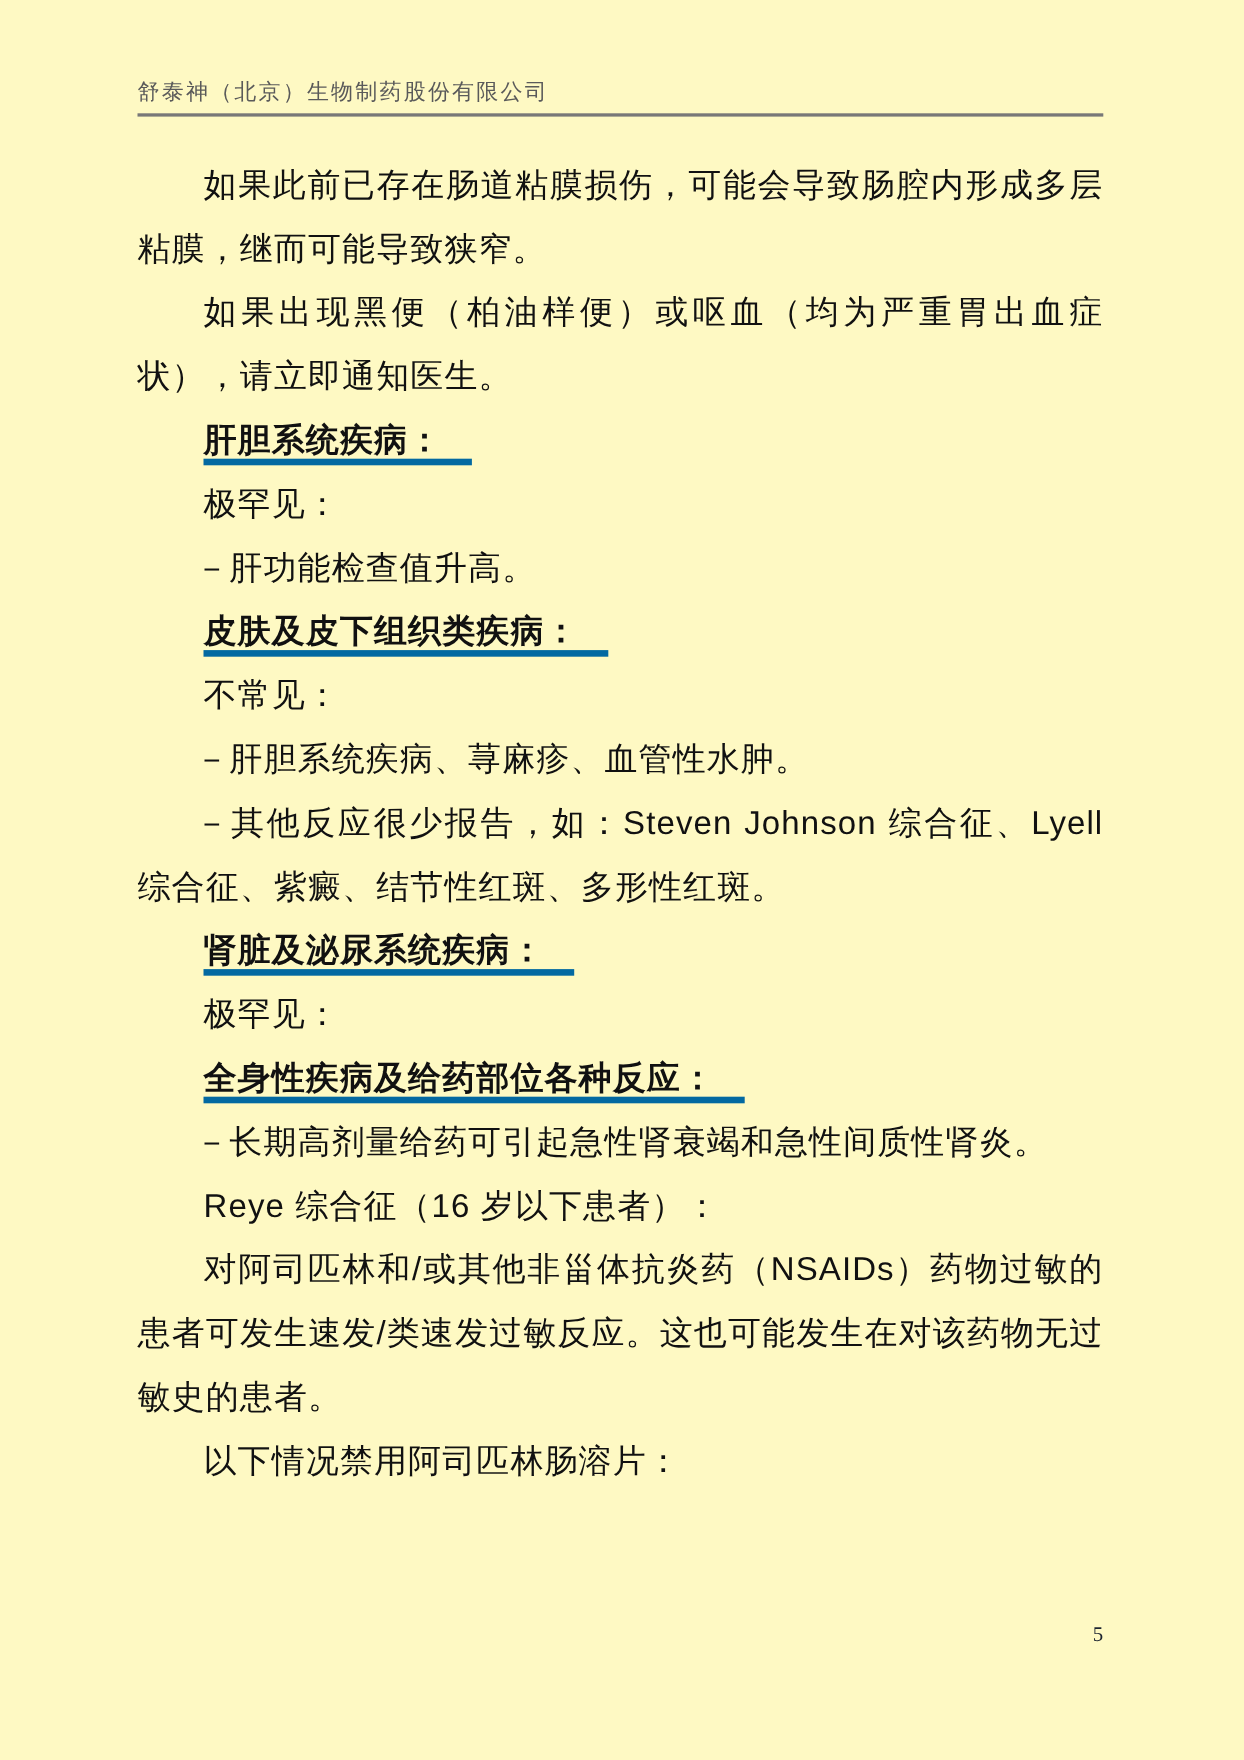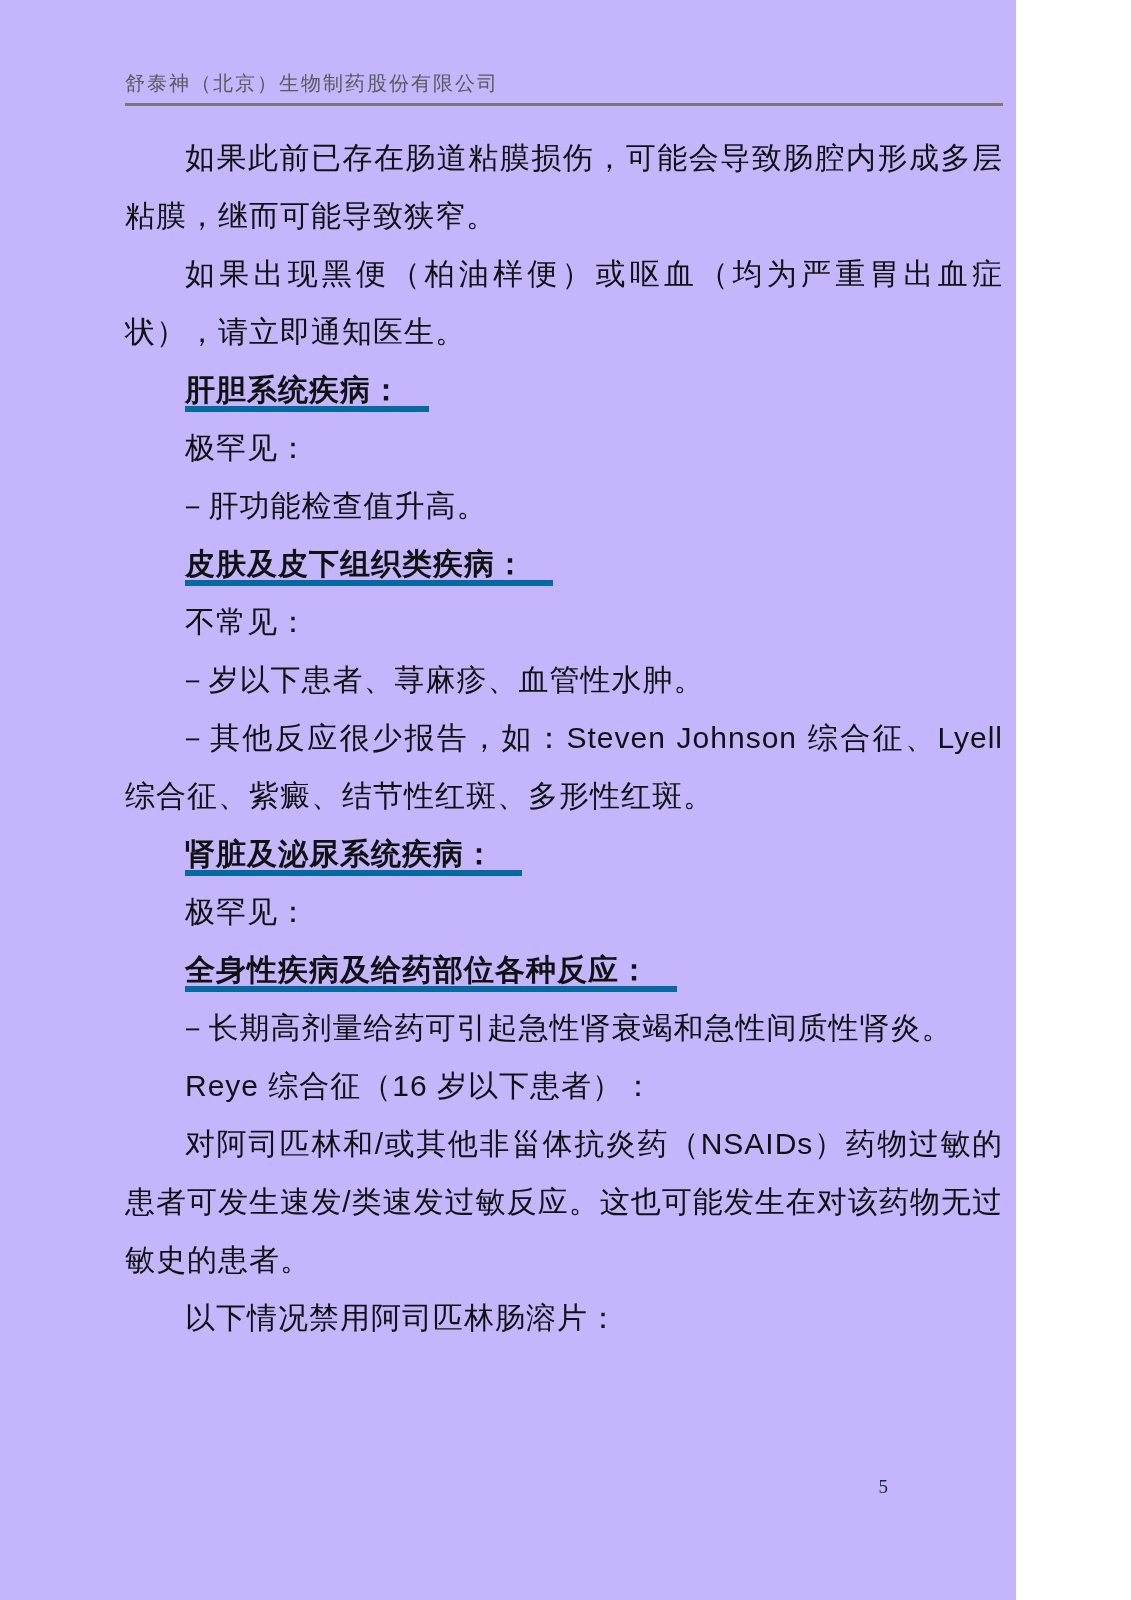--- a/index.html
+++ b/index.html
@@ -2,23 +2,23 @@
 <html><head>
 <meta charset="utf-8">
 <style>
   html, body {
     margin: 0;
     padding: 0;
     background: #ffffff;
   }
   .page {
     position: relative;
-    width: 1016px;
+    width: 1131px;
     height: 1600px;
-    background: #c4b5fd;
+    background: #fef9c3;
     overflow: hidden;
     font-family: "Liberation Sans", sans-serif;
   }
   .doc-header {
     position: absolute;
     left: 125px;
     top: 70px;
     width: 878px;
     font-size: 20px;
     letter-spacing: 2px;
@@ -29,21 +29,21 @@
     position: absolute;
     left: 125px;
     top: 103px;
     width: 878px;
     height: 3px;
     background: #787878;
   }
   .content {
     position: absolute;
     left: 125px;
-    top: 129px;
+    top: 140px;
     width: 878px;
     font-size: 30px;
     line-height: 58px;
     color: #111111;
     letter-spacing: 1px;
     text-align: justify;
   }
   .content p {
     margin: 0;
   }
@@ -88,21 +88,21 @@
   <div class="header-rule"></div>
 
   <div class="content" id="content">
       <p class="block para">如果此前已存在肠道粘膜损伤，可能会导致肠腔内形成多层粘膜，继而可能导致狭窄。</p>
       <p class="block para">如果出现黑便（柏油样便）或呕血（均为严重胃出血症状），请立即通知医生。</p>
       <p class="block heading"><span class="underline">肝胆系统疾病：</span></p>
       <p class="block frequency">极罕见：</p>
       <p class="block item">－肝功能检查值升高。</p>
       <p class="block heading"><span class="underline">皮肤及皮下组织类疾病：</span></p>
       <p class="block frequency">不常见：</p>
-      <p class="block item">－岁以下患者、荨麻疹、血管性水肿。</p>
+      <p class="block item">－肝胆系统疾病、荨麻疹、血管性水肿。</p>
       <p class="block item">－其他反应很少报告，如：Steven Johnson 综合征、Lyell 综合征、紫癜、结节性红斑、多形性红斑。</p>
       <p class="block heading"><span class="underline">肾脏及泌尿系统疾病：</span></p>
       <p class="block frequency">极罕见：</p>
       <p class="block heading"><span class="underline">全身性疾病及给药部位各种反应：</span></p>
       <p class="block item">－长期高剂量给药可引起急性肾衰竭和急性间质性肾炎。</p>
       <p class="block para">Reye 综合征（16 岁以下患者）：</p>
       <p class="block para">对阿司匹林和/或其他非甾体抗炎药（NSAIDs）药物过敏的患者可发生速发/类速发过敏反应。这也可能发生在对该药物无过敏史的患者。</p>
       <p class="block para">以下情况禁用阿司匹林肠溶片：</p>
     </div>
 

